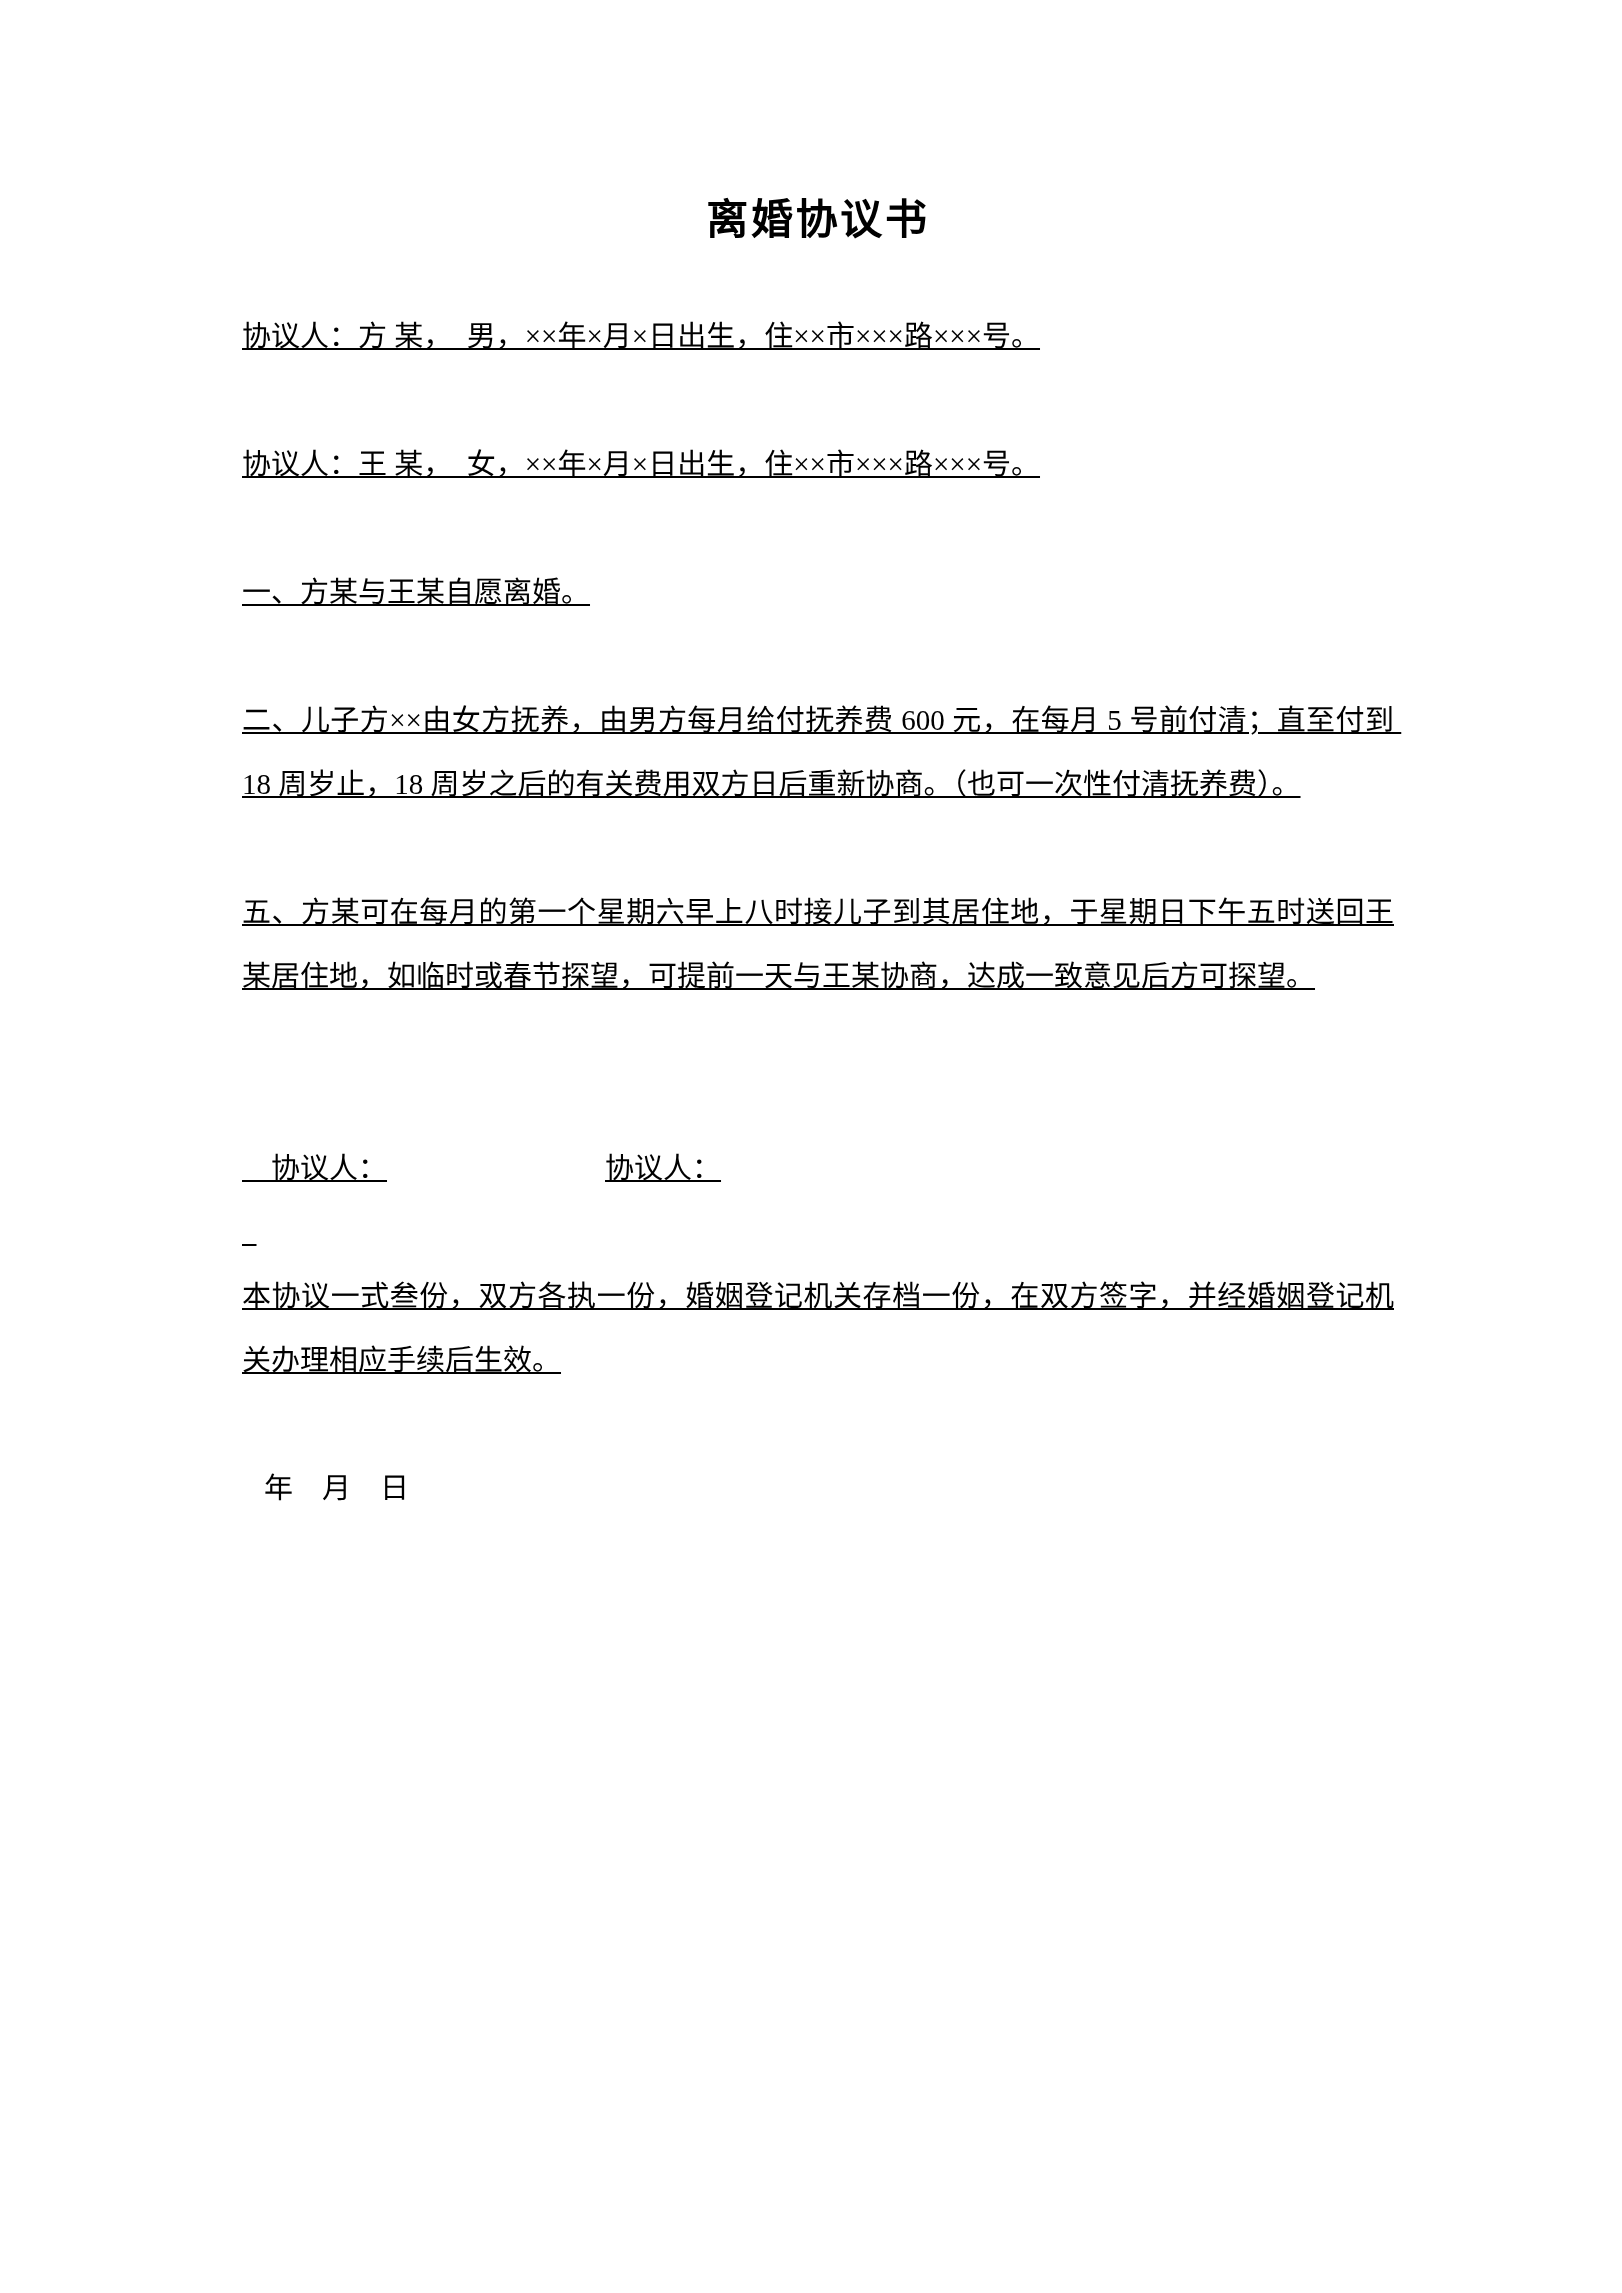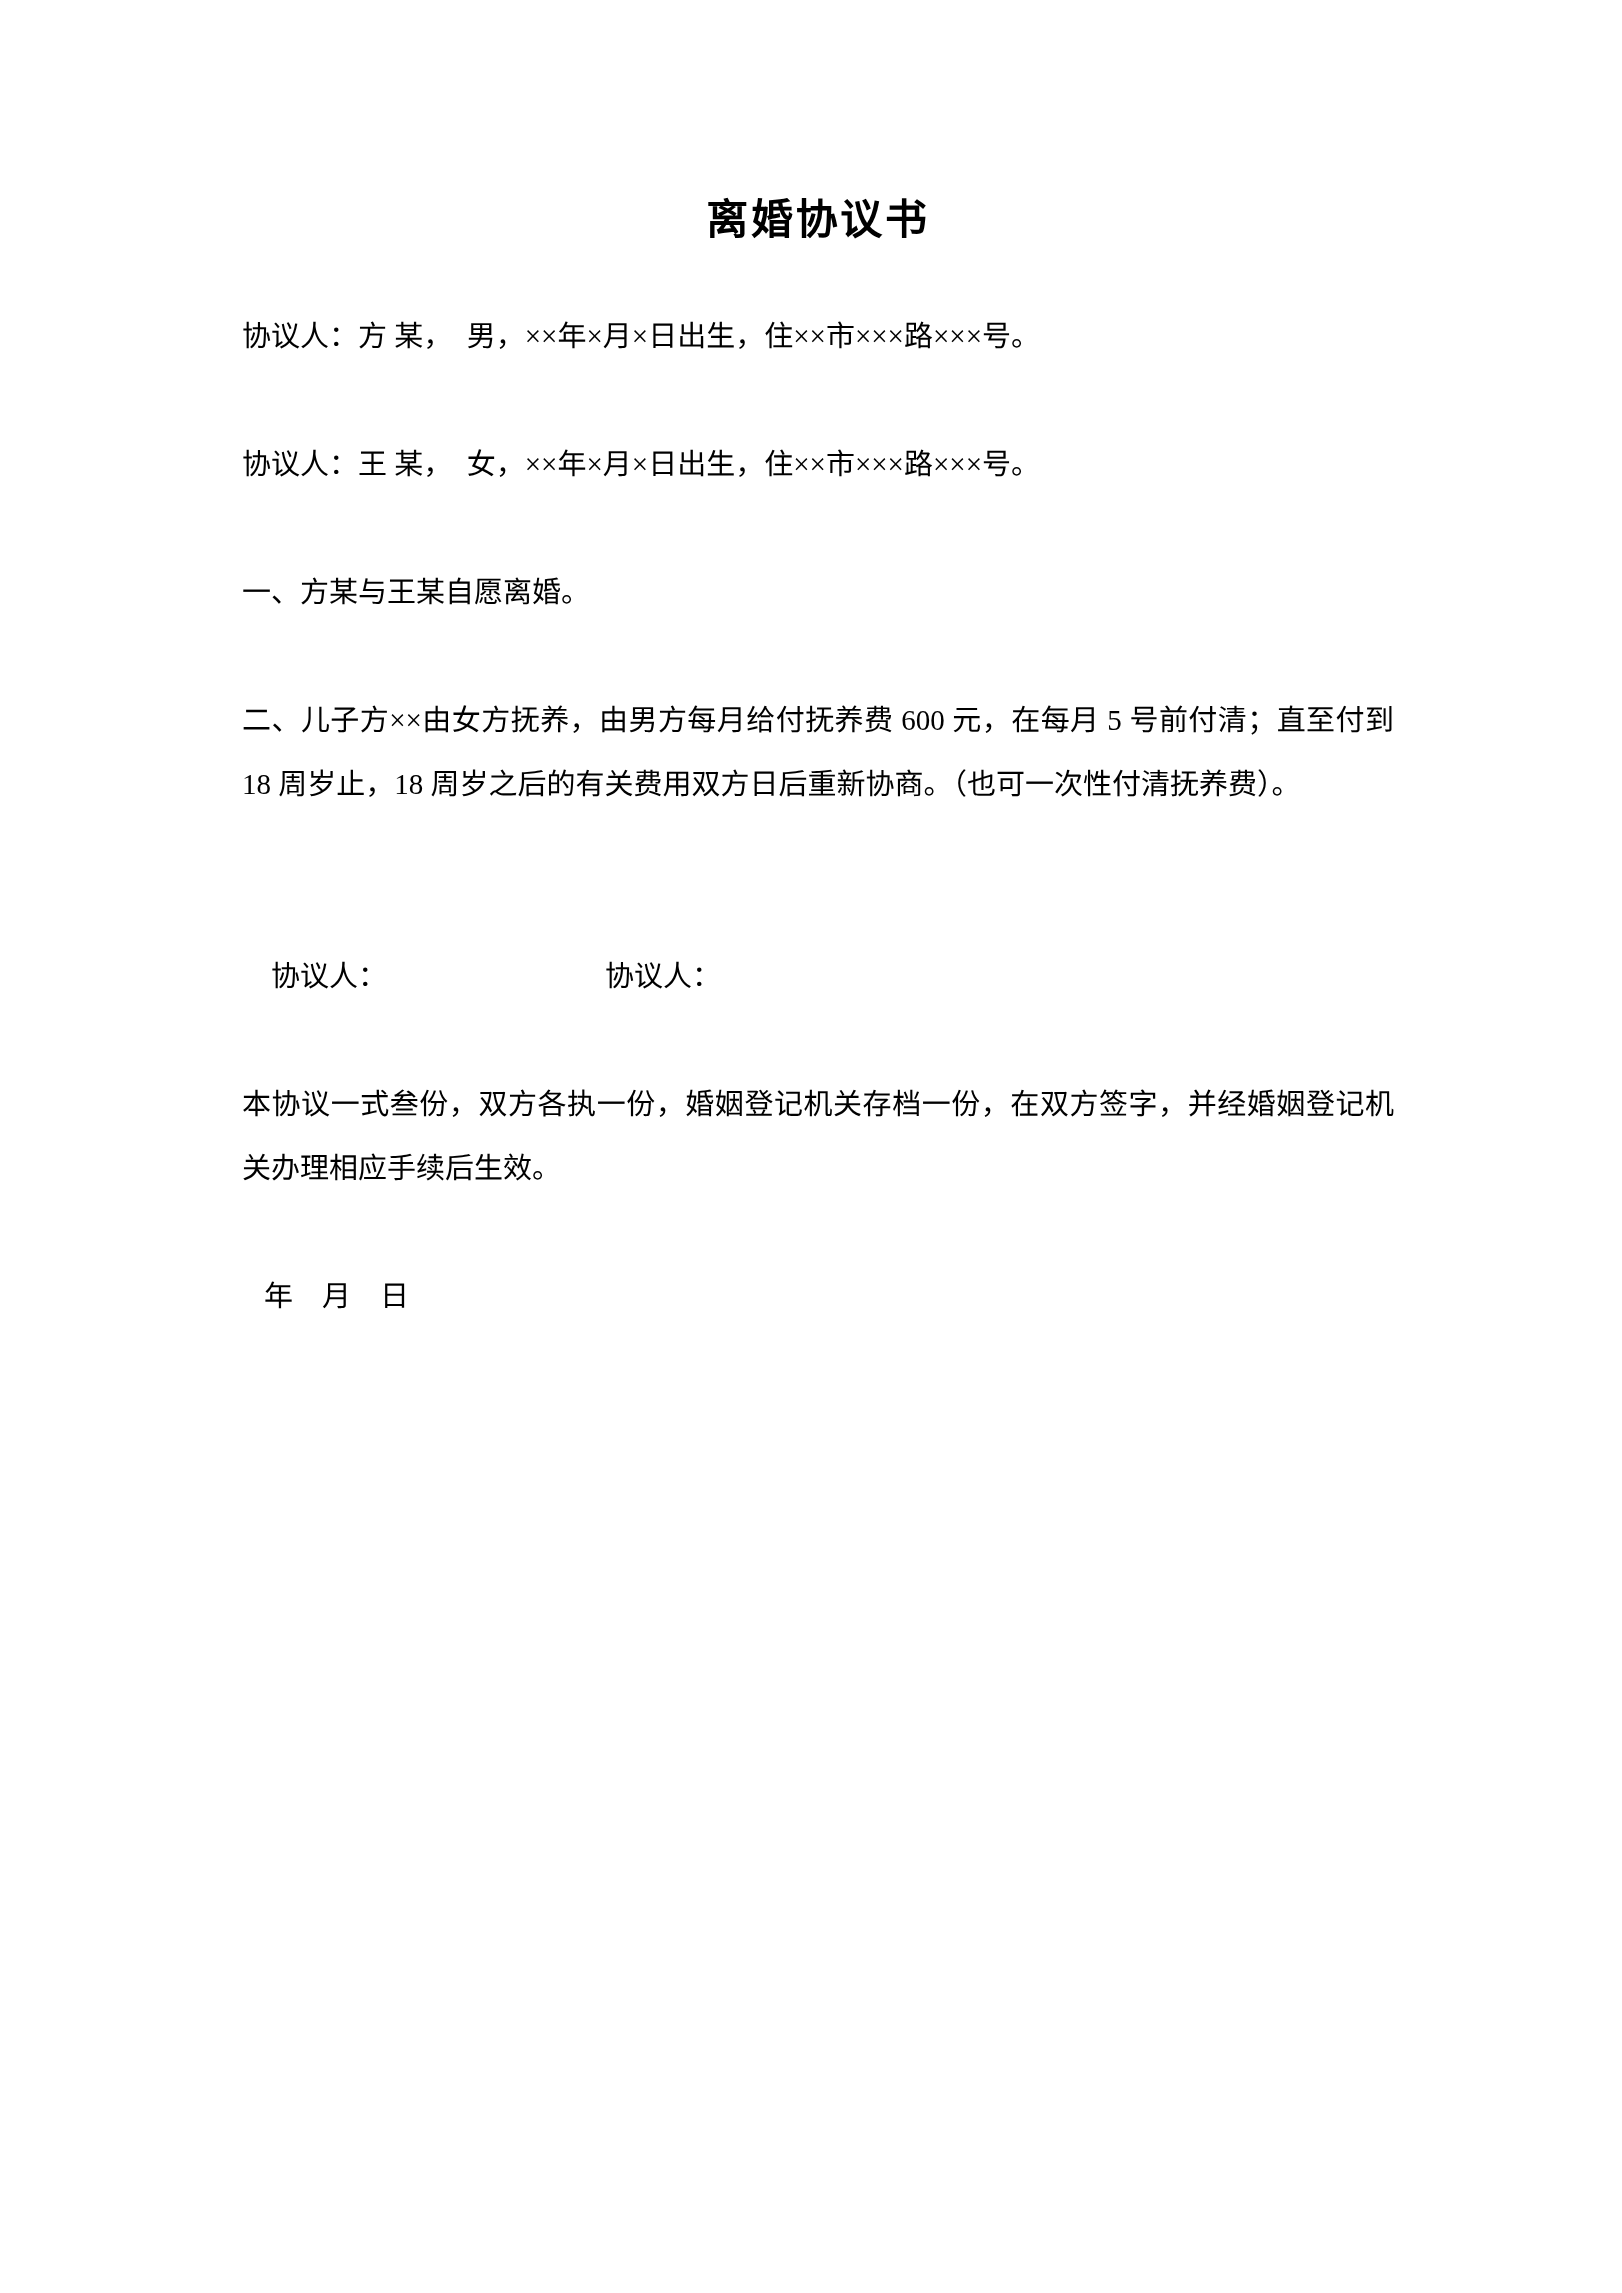--- a/index.html
+++ b/index.html
@@ -25,20 +25,21 @@
     text-align: center;
     margin: 0 0 50px 0;
     line-height: 68px;
     letter-spacing: 2.7px;
   }
   .para {
     margin: 0 0 64px 0;
     line-height: 64px;
     text-align: justify;
     white-space: pre-wrap;
+    text-decoration: underline;
   }
   .para.indent2 {
     text-indent: 60px;
   }
   .sig-line {
     margin-bottom: 0;
     white-space: pre-wrap;
     line-height: 64px;
   }
   .sig-b {
@@ -62,20 +63,21 @@
 
   <p class="para">协议人：王 某，  女，××年×月×日出生，住××市×××路×××号。</p>
 
 
   <p class="para">一、方某与王某自愿离婚。</p>
 
   <p class="para">二、儿子方××由女方抚养，由男方每月给付抚养费 600 元，在每月 5 号前付清；直至付到 18 周岁止，18 周岁之后的有关费用双方日后重新协商。（也可一次性付清抚养费）。</p>
 
 
 
+  <p class="para">五、方某可在每月的第一个星期六早上八时接儿子到其居住地，于星期日下午五时送回王某居住地，如临时或春节探望，可提前一天与王某协商，达成一致意见后方可探望。</p>
 
   <p class="para sig-line">
     <span>协议人：</span><span class="sig-b">协议人：</span>
   </p>
 
   <p class="para">本协议一式叁份，双方各执一份，婚姻登记机关存档一份，在双方签字，并经婚姻登记机关办理相应手续后生效。</p>
 
   <p class="date-line">年　月　日</p>
 
 </div>

